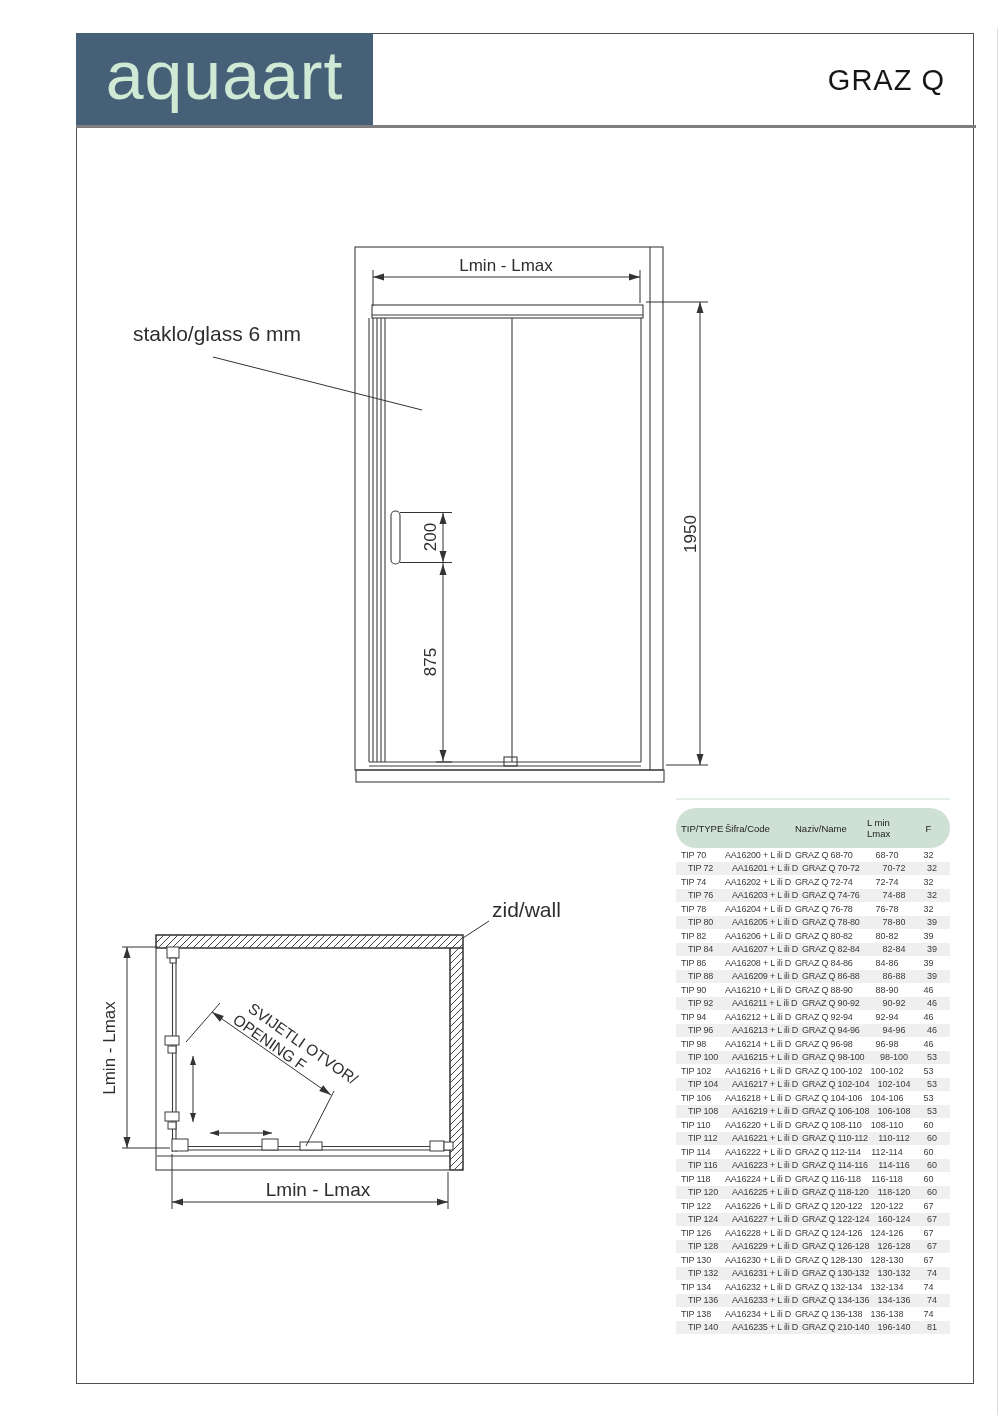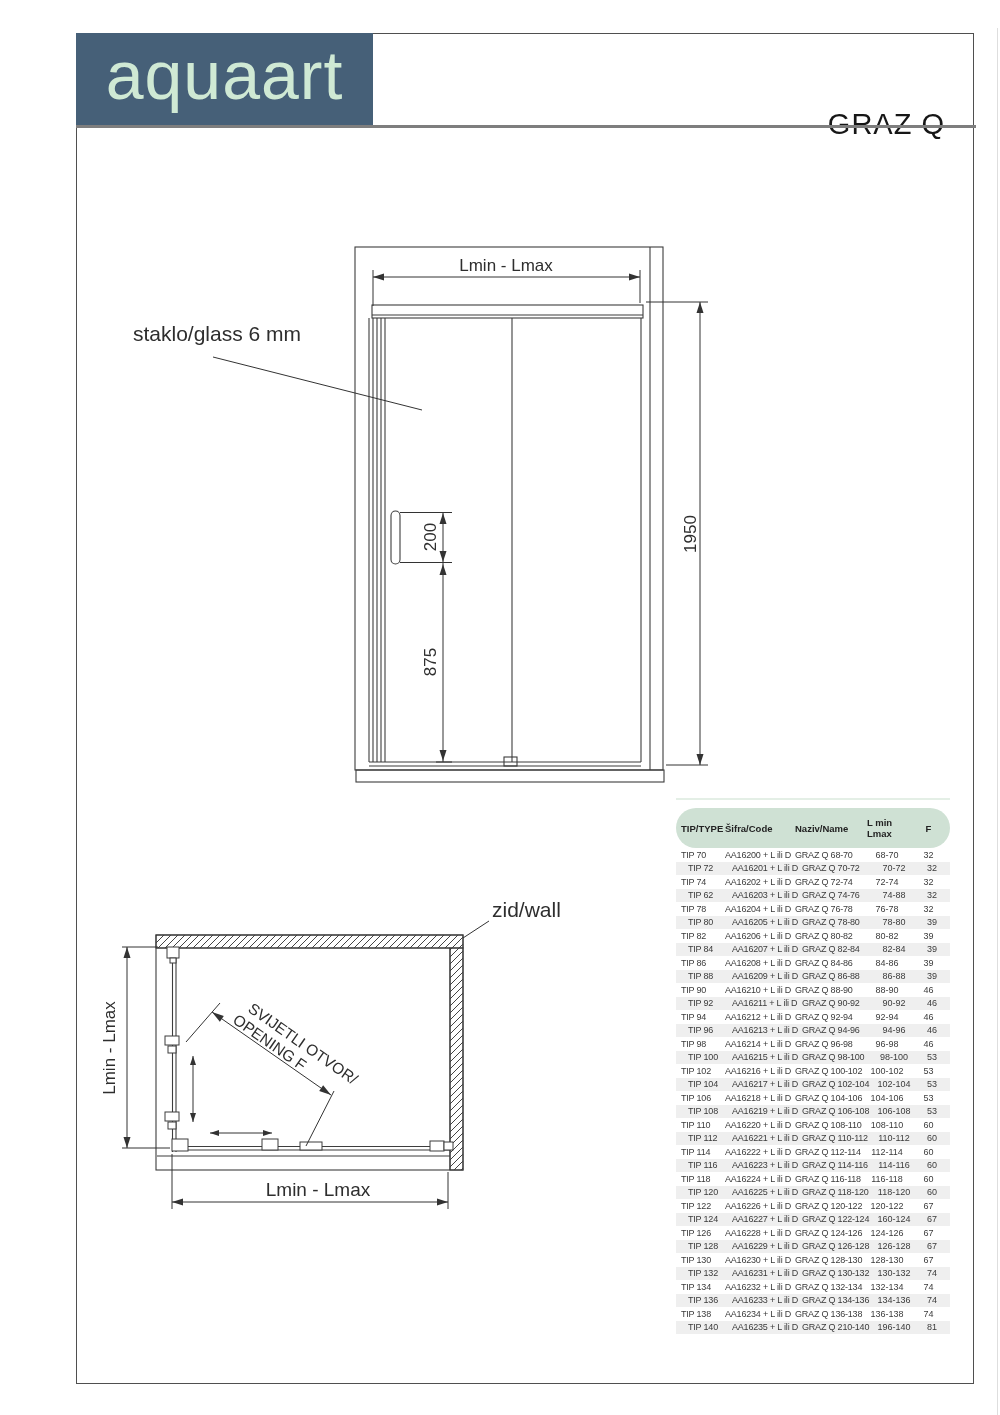--- a/index.html
+++ b/index.html
@@ -2,29 +2,29 @@
 <html style="--logo-bg: #466078; --logo-text: #cfe9d4; --table-header-bg: #cfe1d4; --row-alt: #efefef;"><head>
 <meta charset="utf-8">
 <style>
   html,body{margin:0;padding:0;background:#ffffff;}
   body{width:1000px;height:1415px;position:relative;font-family:"Liberation Sans",sans-serif;}
   .page{position:absolute;inset:0;background:#fff;overflow:hidden;}
   .frame{position:absolute;left:76px;top:33px;width:898px;height:1351px;border:1.6px solid #4f4f4f;box-sizing:border-box;}
   .scan-line{position:absolute;left:997px;top:28px;width:1px;height:1387px;background:#dedede;}
   .logo-box{position:absolute;left:76px;top:33px;width:297px;height:94px;background:var(--logo-bg,#466078);display:flex;align-items:center;justify-content:center;}
   .logo-text{color:var(--logo-text,#cfe9d4);font-size:68px;line-height:1;letter-spacing:1px;padding-bottom:10px;}
-  .product-title{position:absolute;right:55px;top:64px;font-size:29px;letter-spacing:1px;color:#161616;margin-top:44px;}
+  .product-title{position:absolute;right:55px;top:64px;font-size:29px;letter-spacing:1px;color:#161616;}
   .header-rule{position:absolute;left:76px;top:125px;width:900px;height:2.5px;background:#7e7e7e;}
   .front-view,.top-view{position:absolute;}
   .front-view{left:90px;top:230px;width:640px;height:580px;}
   .top-view{left:80px;top:890px;width:500px;height:330px;}
   svg text{fill:#2e2e2e;}
   .spec-table{position:absolute;left:676px;top:798px;width:274px;}
   .table-toprule{height:2px;background:#e4efe6;margin-bottom:8px;}
-  .thead{background:var(--table-header-bg,#cfe1d4);height:40px;display:grid;grid-template-columns:44px 70px 72px 40px 1fr;padding-left:5px;align-items:center;font-weight:bold;font-size:9.5px;color:#222;border-radius:20px;}
+  .thead{background:var(--table-header-bg,#cfe1d4);height:40px;display:grid;grid-template-columns:44px 70px 72px 40px 1fr;padding-left:5px;align-items:center;font-weight:normal;font-size:9.5px;color:#222;border-radius:20px;}
   .hcell.c3 span{display:block;line-height:1.2;}
   .hcell.c4{text-align:center;}
   .tbody{}
   .trow{display:grid;grid-template-columns:44px 70px 72px 40px 1fr;padding-left:5px;height:13.5px;align-items:center;font-size:9px;letter-spacing:-0.2px;color:#3b3b3b;white-space:nowrap;}
   .trow.alt{background:var(--row-alt,#efefef);padding-left:12px;}
   .tcell.c3,.tcell.c4{text-align:center;letter-spacing:0;}
 </style>
 </head>
 <body>
 
@@ -185,21 +185,21 @@
           <div class="tcell c4">32</div>
         </div>
         <div class="trow">
           <div class="tcell c0">TIP 74</div>
           <div class="tcell c1">AA16202 + L ili D</div>
           <div class="tcell c2">GRAZ Q 72-74</div>
           <div class="tcell c3">72-74</div>
           <div class="tcell c4">32</div>
         </div>
         <div class="trow alt">
-          <div class="tcell c0">TIP 62</div>
+          <div class="tcell c0">TIP 76</div>
           <div class="tcell c1">AA16203 + L ili D</div>
           <div class="tcell c2">GRAZ Q 74-76</div>
           <div class="tcell c3">74-88</div>
           <div class="tcell c4">32</div>
         </div>
         <div class="trow">
           <div class="tcell c0">TIP 78</div>
           <div class="tcell c1">AA16204 + L ili D</div>
           <div class="tcell c2">GRAZ Q 76-78</div>
           <div class="tcell c3">76-78</div>

